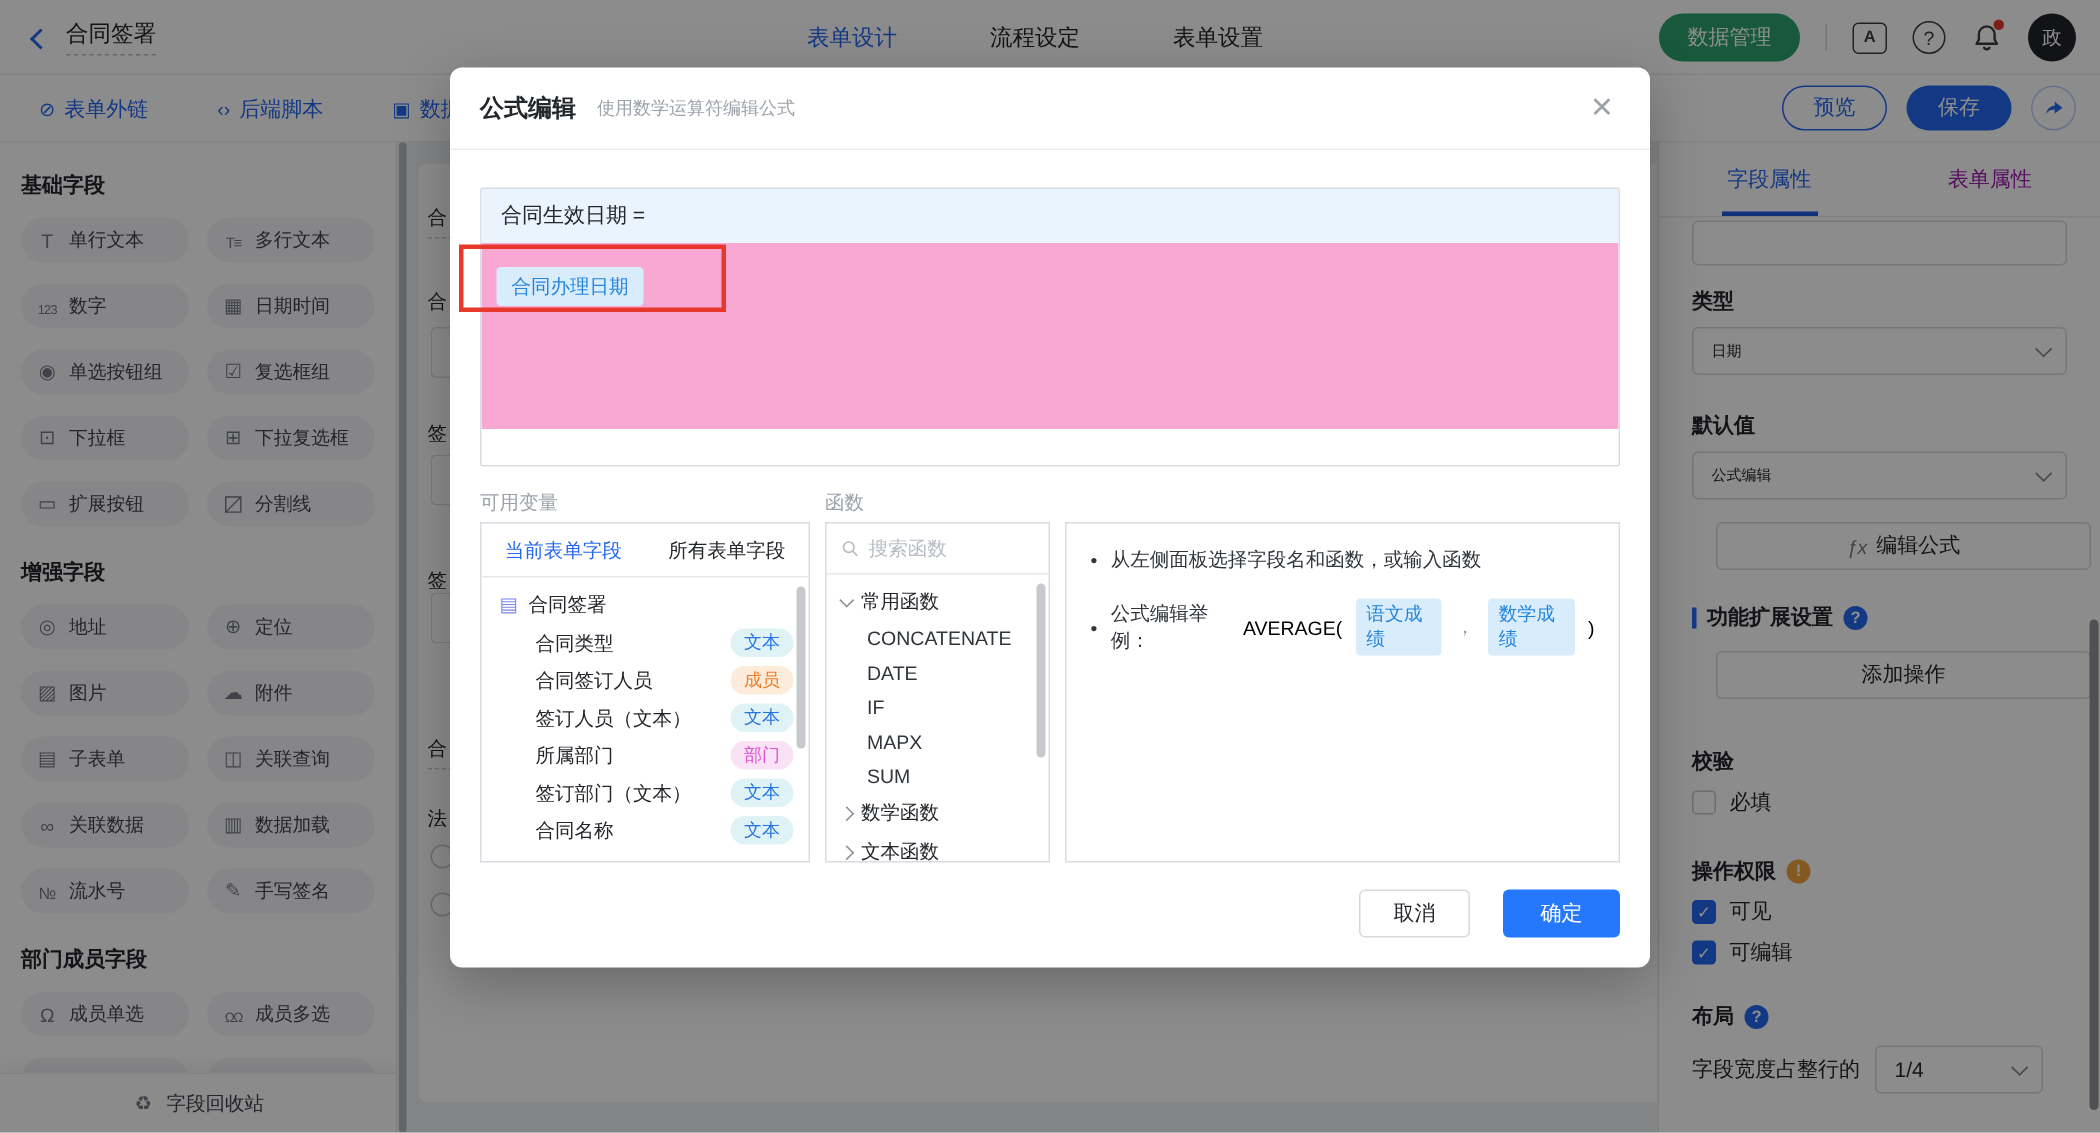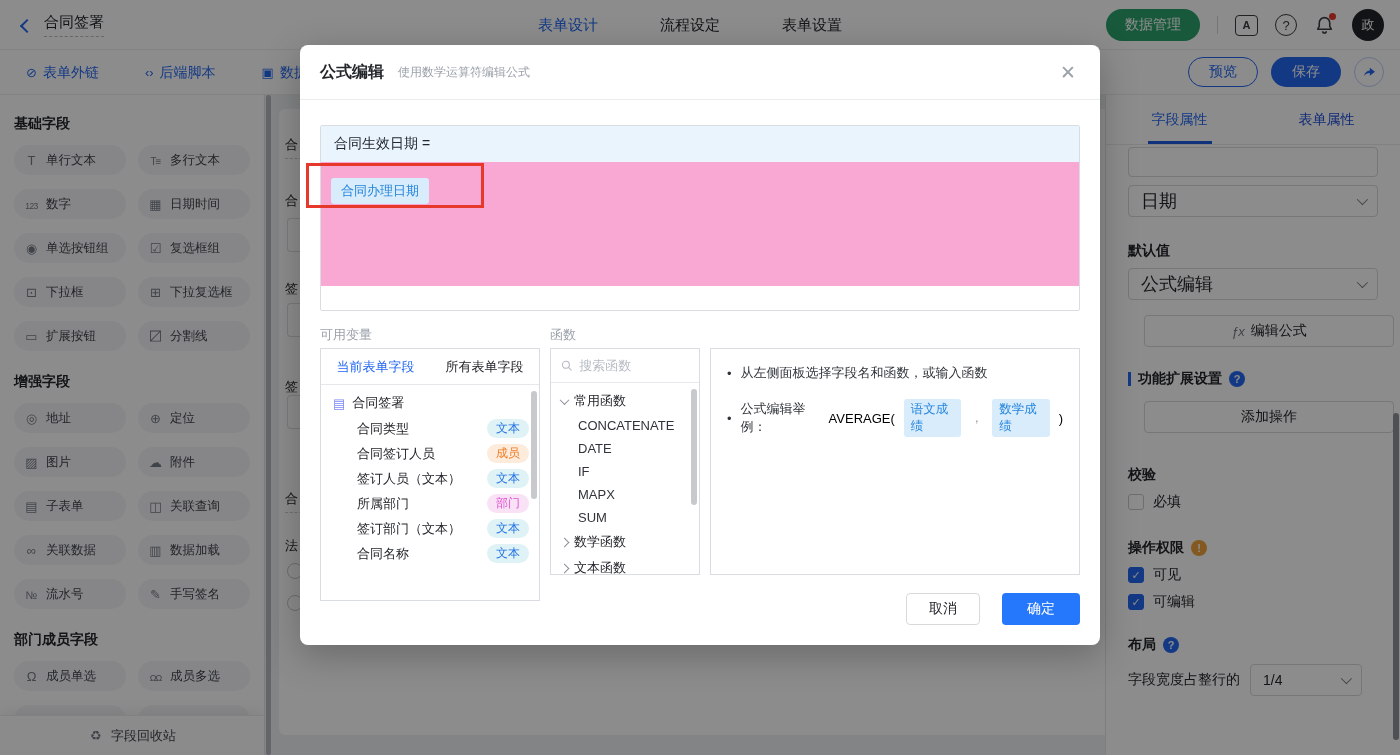--- a/index.html
+++ b/index.html
@@ -55,27 +55,27 @@
   .canvas { position:absolute; top:95px; left:265px; width:840px; bottom:0; background:#eef0f3; }
   .canvas-scrollbar { position:absolute; left:1px; top:0; bottom:0; width:5px; background:#b4b8bf; border-radius:3px; }
   .form-card { position:absolute; left:14px; top:14px; right:0; bottom:20px; background:#fff; border-radius:6px 0 0 6px; }
   .frag { position:absolute; left:6px; font-size:13px; color:#23262b; }
   .frag-dash { position:absolute; left:6px; width:22px; border-bottom:1px dashed #c9ccd2; }
   .frag-box { position:absolute; left:8px; width:28px; height:34px; border:1px solid #dcdee3; border-right:none; border-radius:4px 0 0 4px; background:#fff; }
   .frag-radio { position:absolute; left:8px; width:16px; height:16px; border:1px solid #c5c8ce; border-radius:50%; background:#fff; }
   
   .right-sidebar { position:absolute; top:95px; right:0; bottom:0; width:295px; background:#fff; border-left:1px solid #e4e6ea; }
   .rs-tabs { display:flex; height:50px; border-bottom:1px solid #ececec; }
-  .rs-tab { flex:1; display:flex; align-items:center; justify-content:center; font-size:14px; cursor:pointer; position:relative; color:#1d4ed8; }
+  .rs-tab { flex:1; display:flex; align-items:center; justify-content:center; font-size:14px; cursor:pointer; position:relative; color:#a21caf; }
   .rs-tab.active { color:#2468f2; }
   .rs-tab.active::after { content:""; position:absolute; bottom:0; left:50%; transform:translateX(-50%); width:64px; height:3px; background:#1d5ce0; }
   .rs-body { padding:2px 22px 0; }
   .rs-input { width:100%; height:30px; border:1px solid #d9d9d9; border-radius:4px; background:#fff; outline:none; font-size:14px; padding:0 10px; }
   .rs-label { font-size:14px; font-weight:bold; color:#23262b; margin-top:15px; }
-  .rs-select { margin-top:8px; height:32px; border:1px solid #d9d9d9; border-radius:4px; display:flex; align-items:center; justify-content:space-between; padding:0 12px; font-size:18px; background:#fff; cursor:pointer; }
+  .rs-select { margin-top:8px; height:32px; border:1px solid #d9d9d9; border-radius:4px; display:flex; align-items:center; justify-content:space-between; padding:0 12px; font-size:10px; background:#fff; cursor:pointer; }
   .chev-down { width:8px; height:8px; border-right:1.6px solid #7a7f88; border-bottom:1.6px solid #7a7f88; transform:rotate(45deg) translateY(-2px); }
   .rs-btn-block { margin-top:15px; width:100%; height:32px; border:1px solid #d9d9d9; border-radius:4px; background:#fff; display:flex; align-items:center; justify-content:center; gap:6px; font-size:14px; color:#23262b; cursor:pointer;margin-left:16px; }
   .fx { font-style:italic; color:#757b86; font-size:13px; }
   .ext-header { margin-top:23px; display:flex; align-items:center; gap:7px; font-size:14px; font-weight:bold; }
   .blue-bar { width:3px; height:14px; background:#2468f2; }
   .q-circle { width:16px; height:16px; border-radius:50%; background:#2468f2; color:#fff; font-size:11px; display:flex; align-items:center; justify-content:center; font-weight:bold; cursor:pointer; }
   .warn-circle { width:16px; height:16px; border-radius:50%; background:#f0a23c; color:#fff; font-size:11px; display:flex; align-items:center; justify-content:center; font-weight:bold; }
   .sec-label { font-size:14px; font-weight:bold; margin-top:33px; display:flex; align-items:center; gap:7px; }
   .cb-row { margin-top:9px; display:flex; align-items:center; gap:9px; font-size:14px; cursor:pointer; }
   .cb { width:16px; height:16px; border:1px solid #c9c9c9; border-radius:3px; background:#fff; display:flex; align-items:center; justify-content:center; font-size:11px; color:#fff; }
@@ -89,21 +89,21 @@
   .modal-header { height:55px; border-bottom:1px solid #ececec; display:flex; align-items:center; padding:0 20px; gap:14px; }
   .modal-title { font-size:16px; font-weight:bold; }
   .modal-sub { font-size:12px; color:#9ca1aa; }
   .modal-close { position:absolute; right:24px; top:16px; font-size:19px; color:#9ca1aa; cursor:pointer; font-family:"DejaVu Sans", sans-serif; }
   .formula-box { position:absolute; left:20px; top:80px; width:760px; height:186px; border:1px solid #d9dce1; border-radius:2px; overflow:hidden; }
   .formula-head { height:36px; background:#e9f4fd; display:flex; align-items:center; padding:12px 13px; font-size:14px; }
   .formula-body { position:relative; height:124px; background:#f9a8d4;font-family:Liberation Serif, serif; }
   .ftag { position:absolute; left:10px; top:16px; background:#d8ecfb; color:#2585dc; font-size:13px; padding:4px 10px; border-radius:3px; cursor:pointer; }
   .red-annot { position:absolute; left:6px; top:118px; width:178px; height:45px; border:3px solid #e6392c; z-index:5; pointer-events:none; }
   .panel-label { position:absolute; top:281px; font-size:13px; color:#9ca1aa; }
-  .vars-panel { position:absolute; left:20px; top:303px; width:220px; height:253px; border:1px solid #d9dce1; overflow:hidden; }
+  .vars-panel { position:absolute; left:20px; top:303px; width:220px; height:227px; border:1px solid #d9dce1; overflow:hidden; }
   .vars-tabs { height:36px; display:flex; border-bottom:1px solid #e6e8ec; font-size:13px; }
   .v-tab { flex:1; display:flex; align-items:center; justify-content:center; cursor:pointer; color:#23262b; }
   .v-tab.active { color:#2468f2; }
   .vtree { padding-top:5px; font-size:13px; }
   .vroot { display:flex; align-items:center; gap:7px; padding:4px 12px; cursor:pointer; }
   .doc-ico { color:#7b89f5; font-size:13px; }
   .vrow { display:flex; align-items:center; justify-content:space-between; padding:3px 10px 3px 36px; cursor:pointer; }
   .bdg { font-size:12px; padding:1px 9px; border-radius:10px; }
   .bdg-text { background:#dff2f6; color:#2474e4; }
   .bdg-member { background:#fdecdc; color:#ef7c25; }
@@ -308,20 +308,21 @@
   </div>
 </main>
 
 <aside class="right-sidebar">
   <div class="rs-tabs">
     <div class="rs-tab active">字段属性</div>
     <div class="rs-tab">表单属性</div>
   </div>
   <div class="rs-body">
     <input class="rs-input" style="">
+    <div class="rs-label">类型</div>
     <div class="rs-select">
       <span>日期</span>
       <span class="chev-down"></span>
     </div>
     <div class="rs-label" style="margin-top:25px">默认值</div>
     <div class="rs-select">
       <span>公式编辑</span>
       <span class="chev-down"></span>
     </div>
     <button class="rs-btn-block">

